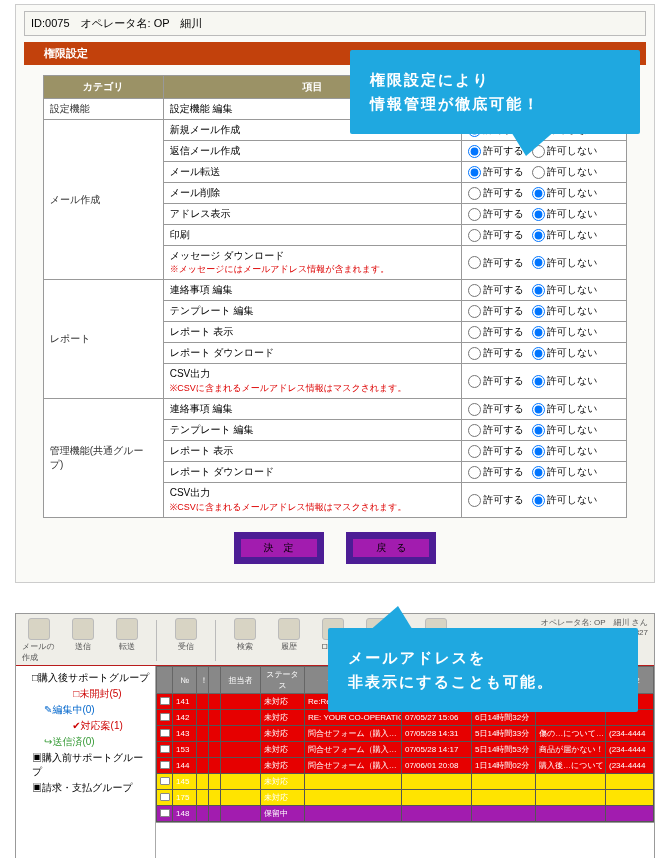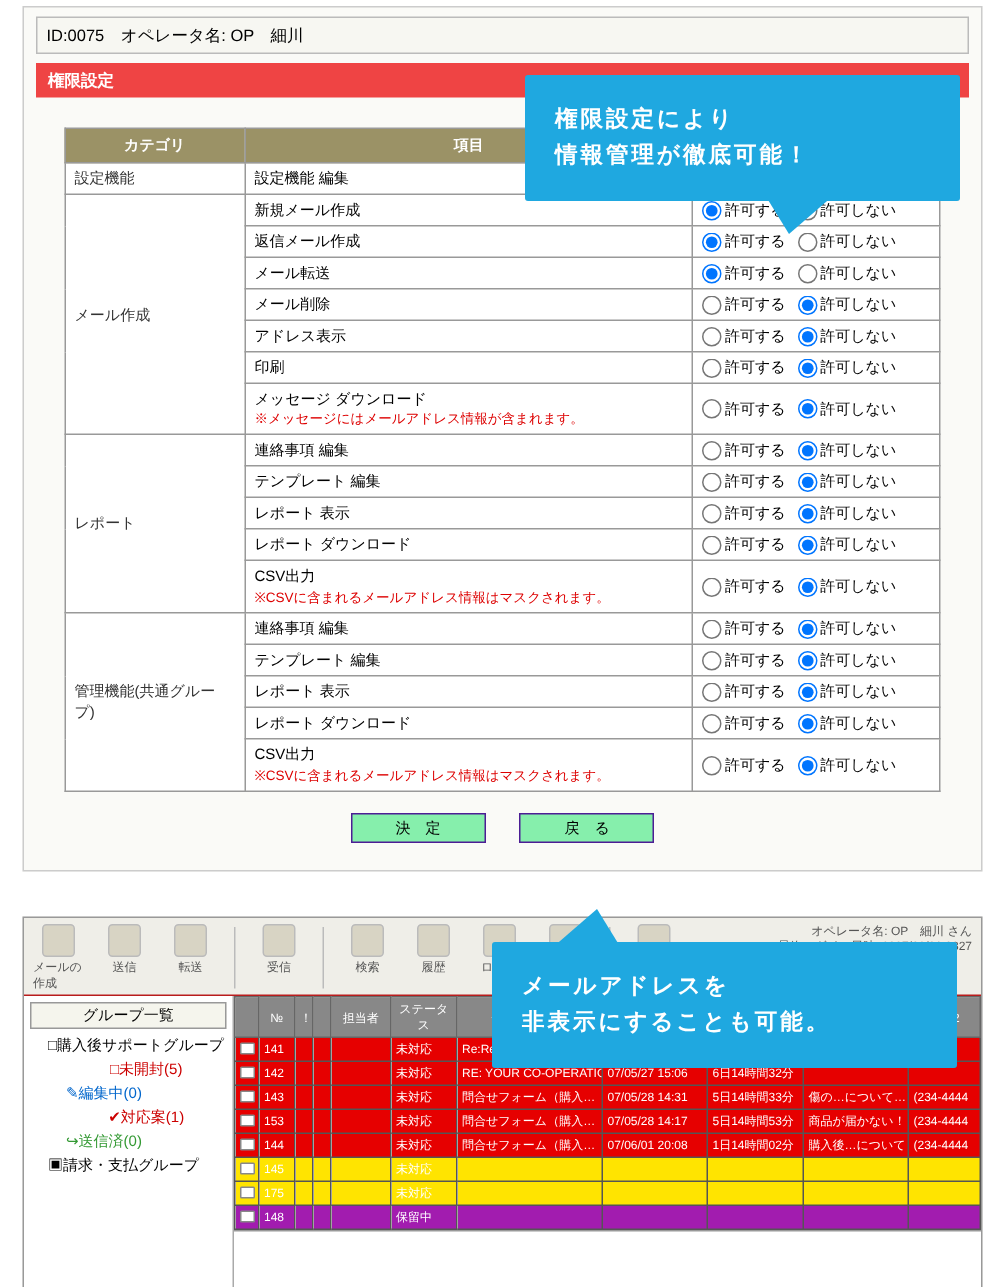--- a/index.html
+++ b/index.html
@@ -1,33 +1,33 @@
 <!DOCTYPE html>
 <html><head>
 <meta charset="utf-8">
 <style>
   * { box-sizing: border-box; margin: 0; padding: 0; }
   body { font-family: "MS PGothic", sans-serif; font-size: 10px; background: #fff; width: 670px; }
 
   
   .panel { border: 1px solid #ccc; background: #fafaf7; width: 640px; margin: 0 auto 30px; padding: 6px 8px 18px; }
   .panel-header { font-size: 11px; padding: 4px 6px; border: 1px solid #bbb; background: #f7f7f2; margin-bottom: 6px; }
-  .title-bar { background: #ef4444; color: #fff; font-weight: bold; padding: 4px 8px; font-size: 11px; margin-bottom: 20px; }
+  .title-bar { background: #c2410c; color: #fff; font-weight: bold; padding: 4px 20px; font-size: 11px; margin-bottom: 10px; }
 
   table.perm { border-collapse: collapse; width: 94%; margin: 0 auto; table-layout: fixed; }
   table.perm th { background: #9b9266; color: #fff; font-weight: bold; border: 1px solid #999; padding: 4px 18px; font-size: 10px; }
   table.perm td { border: 1px solid #999; padding: 3px 6px; font-size: 10px; background: #fff; vertical-align: middle; }
   table.perm td.cat { font-weight: normal; color: #333; width: 120px; }
   .item-note { color: #d00; font-size: 9px; }
   .radios { white-space: nowrap; }
   .radios label { margin-right: 8px; }
   input[type=radio] { vertical-align: middle; margin-right: 2px; }
 
   .btn-row { text-align: center; margin-top: 14px; }
-  .btn { display: inline-block; width: 90px; border: 1px solid #4c1d95; background: #86efac; padding: 2px 0; font-size: 10px; margin: 0 10px; text-align: center; }
+  .btn { display: inline-block; width: 90px; border: 7px solid #4c1d95; background: #a21caf; padding: 2px 0; font-size: 10px; margin: 0 10px; text-align: center; }
 
   
   .app { border: 1px solid #999; width: 640px; margin: 0 auto; background: #f2f2ef; }
   .toolbar { display: flex; align-items: flex-start; border-bottom: 1px solid #b91c1c; padding: 4px 6px 2px; gap: 10px; background: #efeee8; }
   .tool { display: flex; flex-direction: column; align-items: center; font-size: 8px; color: #555; width: 34px; }
   .tool .ic { width: 22px; height: 22px; background: #d8d4c4; border: 1px solid #bbb; border-radius: 3px; margin-bottom: 1px; }
   .divider { width: 1px; align-self: stretch; background: #bbb; margin: 2px 2px; }
   .login-info { margin-left: auto; text-align: right; font-size: 8px; color: #555; line-height: 1.3; }
 
   .app-body { display: flex; }
@@ -210,27 +210,27 @@
         <div class="login-info">
       <span>オペレータ名:</span>
       <span>OP　細川 さん</span><br>
       <span>最終ログイン日時:</span>
       <span>2007/06/01 0827</span>
     </div>
   </div>
 
   <div class="app-body">
     <div class="tree">
-      <div class="tree-title">グループ一覧</div>
       <div id="tree-items">
             <div class="tree-item">□購入後サポートグループ</div>
             <div class="tree-item sub r">□未開封(5)</div>
             <div class="tree-item sub b">✎編集中(0)</div>
             <div class="tree-item sub r">✔対応案(1)</div>
             <div class="tree-item sub g">↪送信済(0)</div>
+            <div class="tree-item">▣購入前サポートグループ</div>
             <div class="tree-item">▣請求・支払グループ</div>
           </div>
     </div>
 
     <div class="grid-wrap">
       <table class="grid">
         <colgroup>
           <col style="width:16px">
               <col style="width:24px">
               <col style="width:12px">

